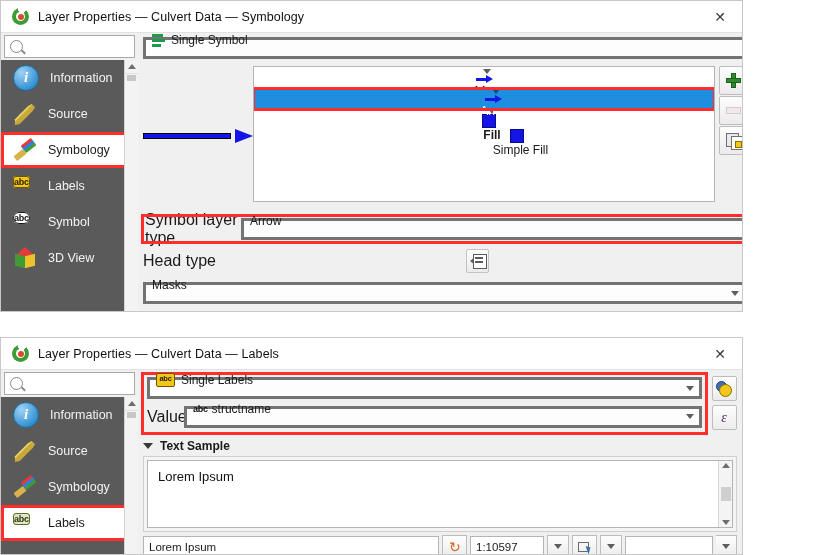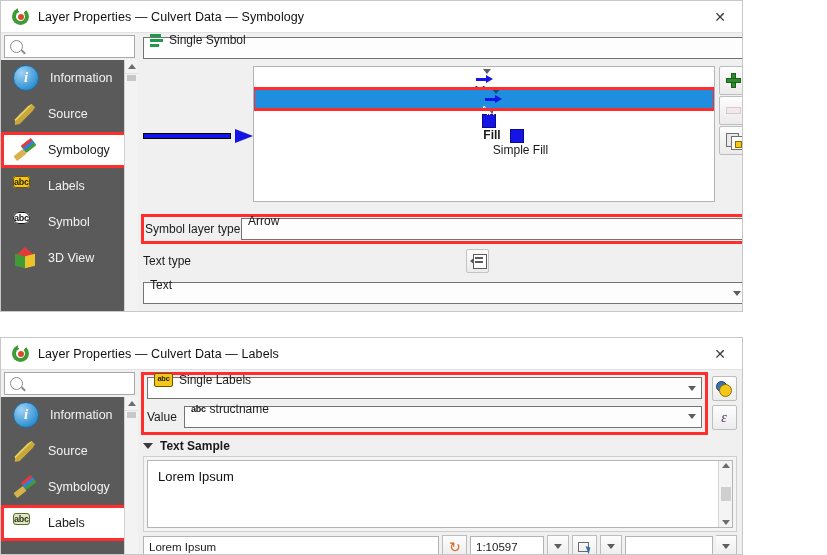--- a/index.html
+++ b/index.html
@@ -55,21 +55,21 @@
 
   .side-scroll{position:absolute;right:0;top:27px;bottom:0;width:13px;background:#f3f3f3;border-left:1px solid #d4d4d4;}
   .side-scroll .arw{height:13px;display:flex;align-items:center;justify-content:center;border-bottom:1px solid #e0e0e0;}
   .tri-up{width:0;height:0;border-left:4px solid transparent;border-right:4px solid transparent;border-bottom:5px solid #6d6d6d;}
   .tri-dn{width:0;height:0;border-left:4px solid transparent;border-right:4px solid transparent;border-top:5px solid #6d6d6d;}
   .side-scroll .thumb{height:6px;margin:1px 2px;background:#c7c7c7;}
 
   
   .main{flex:1;background:#f0f0f0;padding:4px 5px 0 5px;box-sizing:border-box;position:relative;}
 
-  .combo{height:22px;background:#fdfdfd;border:1px solid #737373;display:flex;align-items:center;padding:0 0 16px 6px;box-sizing:border-box;position:relative;font-size:12px;}
+  .combo{height:22px;background:#fdfdfd;border:3px solid #737373;display:flex;align-items:center;padding:0 0 16px 6px;box-sizing:border-box;position:relative;font-size:12px;}
   .combo .arrowbox{position:absolute;right:0;top:0;bottom:0;width:18px;display:flex;align-items:center;justify-content:center;}
   .tri-small{width:0;height:0;border-left:4px solid transparent;border-right:4px solid transparent;border-top:5px solid #5d5d5d;}
 
   .green-bars{width:13px;height:13px;margin-right:6px;flex:none;position:relative;}
   .green-bars i{position:absolute;left:0;height:3px;background:#1f9a4d;display:block;}
   .green-bars i:nth-child(1){top:0;width:11px;}
   .green-bars i:nth-child(2){top:5px;width:13px;}
   .green-bars i:nth-child(3){top:10px;width:9px;}
 
   
@@ -102,21 +102,21 @@
   .dup-ico{width:16px;height:15px;position:relative;}
   .dup-ico .back{position:absolute;left:0;top:0;width:11px;height:12px;background:#e9e9e9;border:1.3px solid #6e6e6e;}
   .dup-ico .front{position:absolute;left:5px;top:3px;width:11px;height:12px;background:#fff;border:1.3px solid #6e6e6e;}
   .dup-ico .tag{position:absolute;right:0px;bottom:0px;width:5px;height:5px;background:#f2c71a;border:1px solid #8a6f00;}
   .lock-ico{width:15px;height:15px;position:relative;}
   .lock-ico .sh{position:absolute;left:3px;top:0;width:9px;height:8px;border:2px solid #8d8d8d;border-bottom:0;border-radius:5px 5px 0 0;}
   .lock-ico .bd{position:absolute;left:1px;top:7px;width:13px;height:8px;background:#f2c21a;border:1px solid #8a6f00;border-radius:1px;}
 
   
   .prop{display:flex;align-items:center;height:26px;margin-top:2px;}
-  .prop .lbl{width:96px;flex:none;font-size:12px;}
+  .prop .lbl{width:96px;flex:none;font-size:16px;}
   .prop .field{flex:1;}
   .prop.red{outline:3px solid #ff2d2d;outline-offset:-1px;position:relative;}
   .prop.red .lbl{padding-left:2px;}
   .prop-indent .lbl{width:316px;}
   .ddo{width:21px;height:22px;margin-left:7px;flex:none;background:linear-gradient(180deg,#fdfdfd,#eceaea);border:1px solid #c3c3c3;border-radius:2px;position:relative;display:flex;align-items:center;justify-content:center;}
   .ddo-ico{width:15px;height:14px;position:relative;}
   .ddo-ico .pg{position:absolute;left:3px;top:0;width:12px;height:13px;background:#fff;border:1.3px solid #5a5a5a;}
   .ddo-ico .l1,.ddo-ico .l2{position:absolute;left:5px;width:8px;height:2px;background:#5a5a5a;}
   .ddo-ico .l1{top:3px;} .ddo-ico .l2{top:7px;}
   .ddo-ico .ar{position:absolute;left:0;top:3px;width:0;height:0;border-top:4px solid transparent;border-bottom:4px solid transparent;border-right:5px solid #5a5a5a;}
@@ -307,34 +307,34 @@
         <span class="lbl">Symbol layer type</span>
         <div class="field combo" style="height:22px;">
           <span>Arrow</span>
           <span class="arrowbox">
               <span class="tri-small"></span>
             </span>
         </div>
       </div>
 
       <div class="prop prop-indent" style="margin-top:6px;">
-        <span class="lbl">Text type</span>
+        <span class="lbl">Head type</span>
         <span class="ddo">
           <span class="ddo-ico">
               <span class="ar"></span>
               <span class="pg"></span>
               <span class="l1"></span>
               <span class="l2"></span>
             </span>
         </span>
       </div>
 
       <div class="prop prop-indent" style="margin-top:6px;">
         <div class="field combo" style="height:22px;">
-          <span>Text</span>
+          <span>Masks</span>
           <span class="arrowbox">
               <span class="tri-small"></span>
             </span>
         </div>
         <span class="ddo">
           <span class="ddo-ico">
               <span class="ar"></span>
               <span class="pg"></span>
               <span class="l1"></span>
               <span class="l2"></span>

